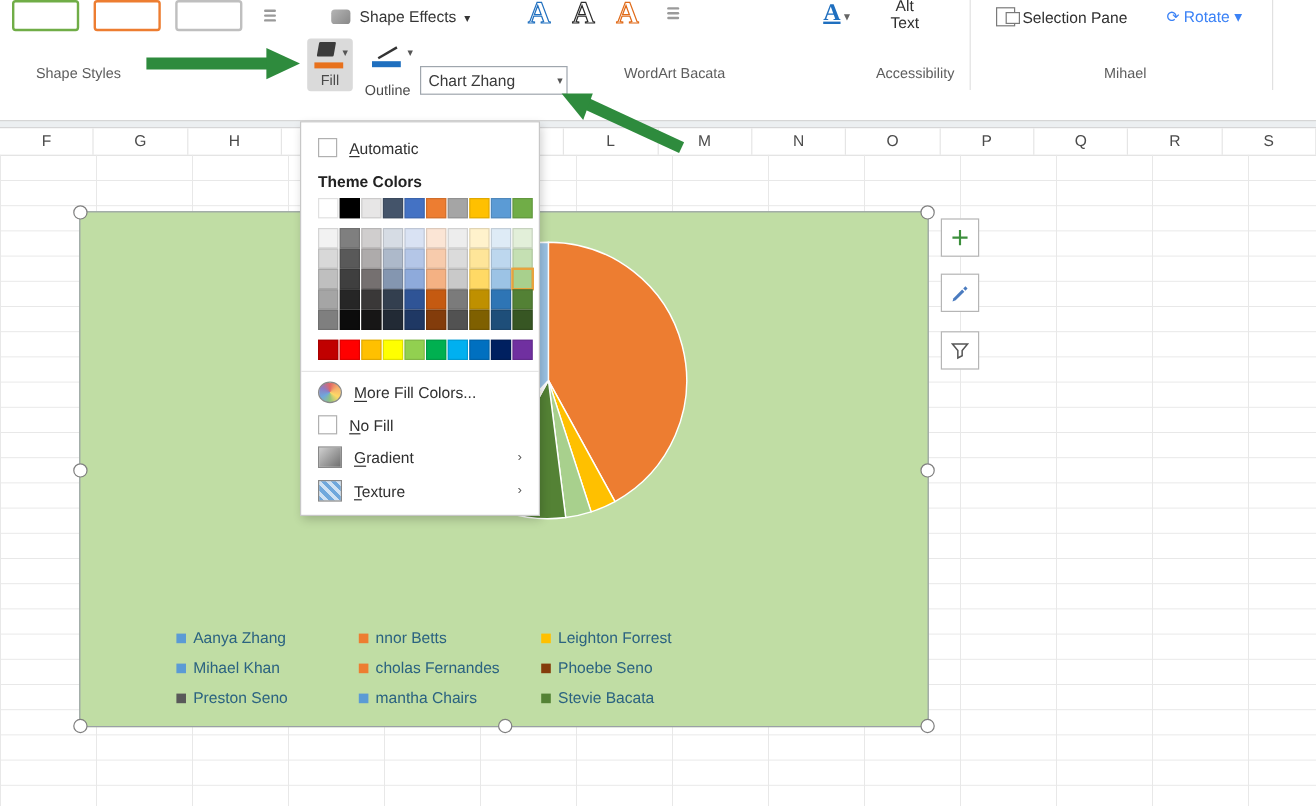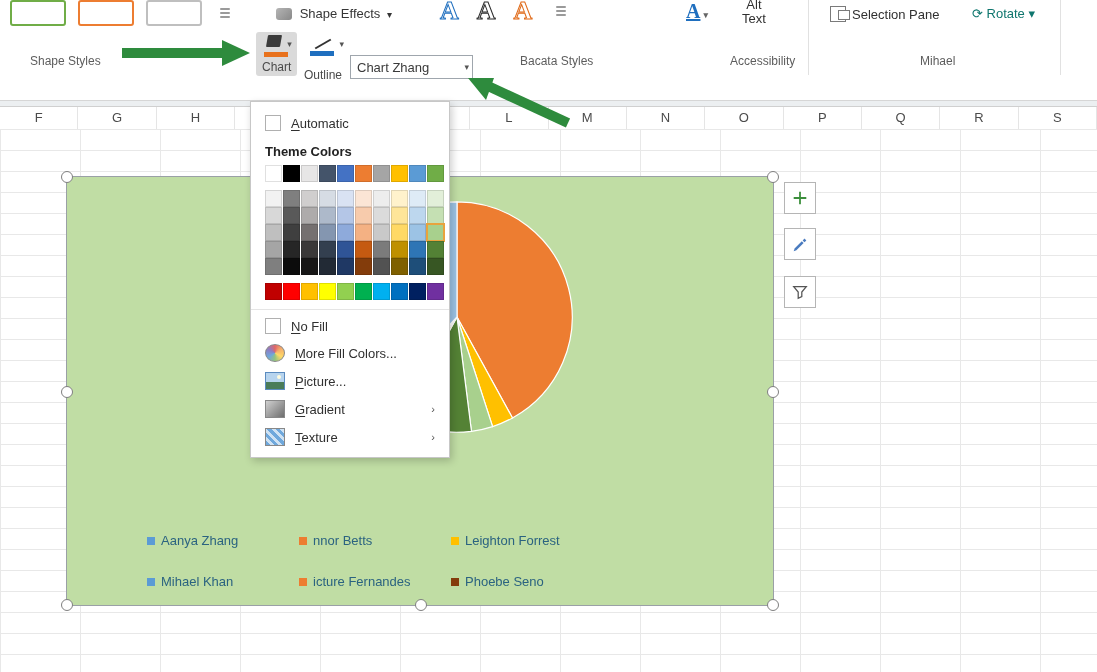--- a/index.html
+++ b/index.html
@@ -33,21 +33,21 @@
 .waA{position:absolute;left:686px;top:0;color:#1f6fbf;font-family:Georgia,serif;font-size:20px;font-weight:700}
 .waA .chev{font-size:9px;color:#666;margin-left:3px}
 
 .alt-text{position:absolute;left:742px;top:-2px;text-align:center;line-height:14px}
 .alt-text .box{width:22px;height:0}
 
 .sel-pane{position:absolute;left:830px;top:6px;display:flex;align-items:center;gap:6px}
 .sel-pane .sp-icon{width:14px;height:14px;border:1px solid #7a7a7a;position:relative}
 .sel-pane .sp-icon::after{content:"";position:absolute;right:-5px;top:3px;width:10px;height:8px;background:#fff;border:1px solid #7a7a7a}
 
-.rotate{position:absolute;left:972px;top:6px;color:#0f766e}
+.rotate{position:absolute;left:972px;top:6px;color:#3b82f6}
 
 .divider{position:absolute;top:0;height:75px;width:1px;background:#e1e1e1}
 .d1{left:808px}.d2{left:1060px}
 
 
 .sub-tool{position:absolute;top:35px;text-align:center}
 .sub-tool .ic{width:26px;height:22px;margin:0 auto 3px}
 .sub-tool .lbl{font-size:12px;color:#4a4a4a}
 .fill-tool{left:256px;background:#dadada;border-radius:3px;padding:3px 6px 2px;top:32px}
 .fill-tool .ic{position:relative}
@@ -84,21 +84,21 @@
 
 .chart{position:absolute;left:66px;top:176px;width:706px;height:428px;background:#c0dda4;border:1px solid #9aa0a6}
 .handle{position:absolute;width:10px;height:10px;border:1px solid #7f7f7f;background:#fff;border-radius:50%}
 .h-nw{left:-6px;top:-6px}.h-ne{right:-6px;top:-6px}.h-sw{left:-6px;bottom:-6px}.h-se{right:-6px;bottom:-6px}
 .h-w{left:-6px;top:50%;margin-top:-5px}.h-e{right:-6px;top:50%;margin-top:-5px}
 .h-n{left:50%;top:-6px;margin-left:-5px}.h-s{left:50%;bottom:-6px;margin-left:-5px}
 
 .pie{position:absolute;left:270px;top:20px;width:240px;height:240px}
 
 .legend{position:absolute;left:80px;bottom:16px;right:30px;color:#2b6380;font-size:13px}
-.legend .row{display:flex;gap:32px;margin-top:26px;flex-wrap:wrap}
+.legend .row{display:flex;gap:32px;margin-top:10px;flex-wrap:wrap}
 .legend .item{display:flex;align-items:center;gap:6px;min-width:120px}
 .legend .sq{width:8px;height:8px}
 
 
 .sidebtn{position:absolute;left:784px;width:30px;height:30px;border:1px solid #b5b5b5;background:#fff;display:flex;align-items:center;justify-content:center}
 .sb1{top:182px}.sb2{top:228px}.sb3{top:276px}
 .sidebtn svg{width:18px;height:18px}
 
 
 .dropdown{position:absolute;left:250px;top:101px;width:198px;background:#fff;border:1px solid #c7c7c7;box-shadow:2px 3px 8px rgba(0,0,0,.2);padding:8px 0 6px;z-index:5}
@@ -170,38 +170,38 @@
 
   <span class="divider d1"></span>
   <span class="divider d2"></span>
 
   <div class="sub-tool fill-tool">
     <div class="ic">
       <span class="bucket"></span>
       <span class="bar"></span>
       <span class="chev">▾</span>
     </div>
-    <div class="lbl">Chart</div>
+    <div class="lbl">Fill</div>
   </div>
   <div class="sub-tool outline-tool">
     <div class="ic">
       <div class="pen"></div>
       <div class="bar"></div>
       <span class="chev">▾</span>
     </div>
     <div class="lbl">Outline</div>
   </div>
 
   <div class="chart-sel">
     <span>Chart Zhang</span>
     <span class="chev">▾</span>
   </div>
 
   <div class="grp-label grp-shape">Shape Styles</div>
-  <div class="grp-label grp-wordart">Bacata Styles</div>
+  <div class="grp-label grp-wordart">WordArt Bacata</div>
   <div class="grp-label grp-access">Accessibility</div>
   <div class="grp-label grp-arrange">Mihael</div>
 </div>
 
 <div class="rsep"></div>
 
 <div class="colhdr" id="colhdr">
       <div>F</div>
       <div>G</div>
       <div>H</div>
@@ -255,25 +255,39 @@
             <span>Leighton Forrest</span>
           </span>
         </div>
         <div class="row">
           <span class="item">
             <span class="sq" style="background: rgb(91, 155, 213);"></span>
             <span>Mihael Khan</span>
           </span>
           <span class="item">
             <span class="sq" style="background: rgb(237, 125, 49);"></span>
-            <span>icture Fernandes</span>
+            <span>cholas Fernandes</span>
           </span>
           <span class="item">
             <span class="sq" style="background: rgb(132, 60, 11);"></span>
             <span>Phoebe Seno</span>
+          </span>
+        </div>
+        <div class="row">
+          <span class="item">
+            <span class="sq" style="background: rgb(89, 89, 89);"></span>
+            <span>Preston Seno</span>
+          </span>
+          <span class="item">
+            <span class="sq" style="background: rgb(91, 155, 213);"></span>
+            <span>mantha Chairs</span>
+          </span>
+          <span class="item">
+            <span class="sq" style="background: rgb(84, 130, 53);"></span>
+            <span>Stevie Bacata</span>
           </span>
         </div>
       </div>
 </div>
 
 <div class="sidebtn sb1">
   <svg viewBox="0 0 20 20">
         <path d="M10 3v14M3 10h14" stroke="#3c8f3c" stroke-width="2" fill="none"></path>
       </svg>
 </div>
@@ -379,30 +393,26 @@
         <span class="c" style="background: rgb(255, 255, 0);"></span>
         <span class="c" style="background: rgb(146, 208, 80);"></span>
         <span class="c" style="background: rgb(0, 176, 80);"></span>
         <span class="c" style="background: rgb(0, 176, 240);"></span>
         <span class="c" style="background: rgb(0, 112, 192);"></span>
         <span class="c" style="background: rgb(0, 32, 96);"></span>
         <span class="c" style="background: rgb(112, 48, 160);"></span>
       </div>
   <div class="dd-sep"></div>
   <div class="dd-row">
+    <span class="ico palette"></span>
+    <span><span class="u">M</span>ore Fill Colors...</span>
+  </div>
+  <div class="dd-row">
     <span class="cb"></span>
     <span><span class="u">N</span>o Fill</span>
-  </div>
-  <div class="dd-row">
-    <span class="ico palette"></span>
-    <span><span class="u">M</span>ore Fill Colors...</span>
-  </div>
-  <div class="dd-row">
-    <span class="ico picture"></span>
-    <span><span class="u">P</span>icture...</span>
   </div>
   <div class="dd-row">
     <span class="ico gradient"></span>
     <span><span class="u">G</span>radient</span>
     <span class="arrow-r">›</span>
   </div>
   <div class="dd-row">
     <span class="ico texture"></span>
     <span><span class="u">T</span>exture</span>
     <span class="arrow-r">›</span>

